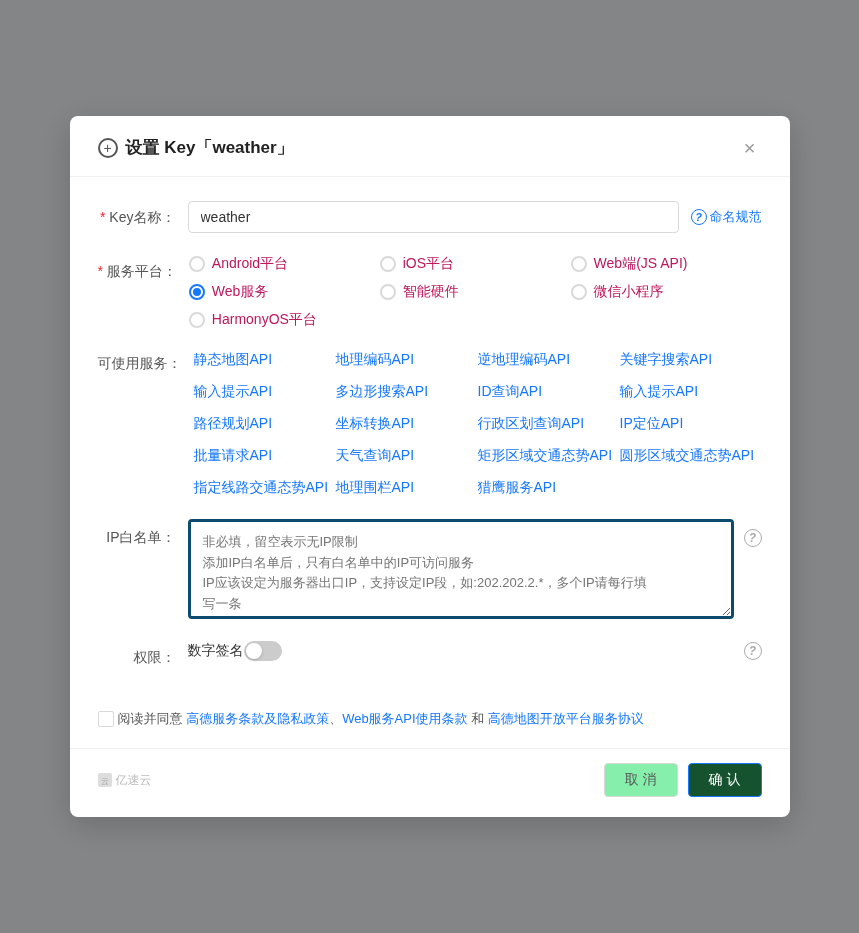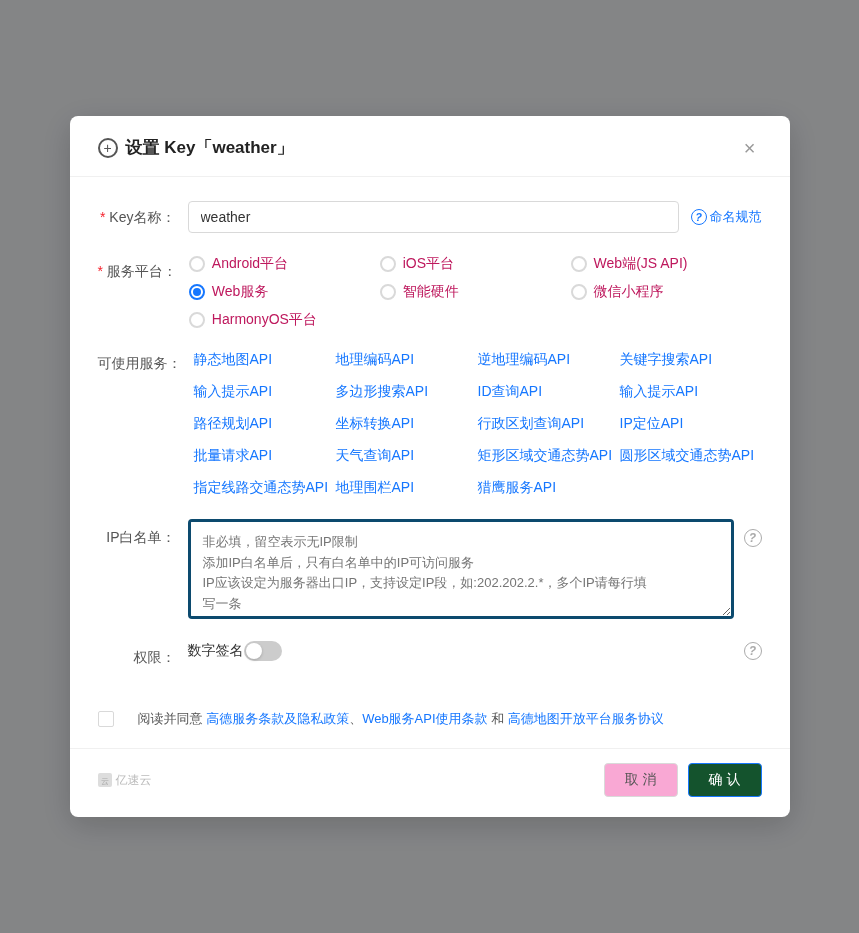--- a/index.html
+++ b/index.html
@@ -248,21 +248,21 @@
       color: #aaa;
       font-style: italic;
       font-weight: 600;
       cursor: pointer;
       margin-left: auto;
     }
     
     .agreement-row {
       display: flex;
       align-items: center;
-      gap: 24px;
+      gap: 4px;
       padding: 0 36px 20px 28px;
       font-size: 13px;
       color: #555;
     }
     .agreement-checkbox {
       width: 16px;
       height: 16px;
       border: 1.5px solid #d9d9d9;
       border-radius: 2px;
       flex-shrink: 0;
@@ -286,21 +286,21 @@
       display: flex;
       align-items: center;
       gap: 4px;
     }
     .btn {
       padding: 7px 20px;
       border-radius: 4px;
       font-size: 14px;
       cursor: pointer;
       border: 1px solid #d9d9d9;
-      background: #f9a8d4;
+      background: #86efac;
       color: #555;
     }
     .btn-primary {
       background: #14532d;
       color: #fff;
       border-color: #1677ff;
     }
     .services-row {
       display: flex;
       align-items: flex-start;

